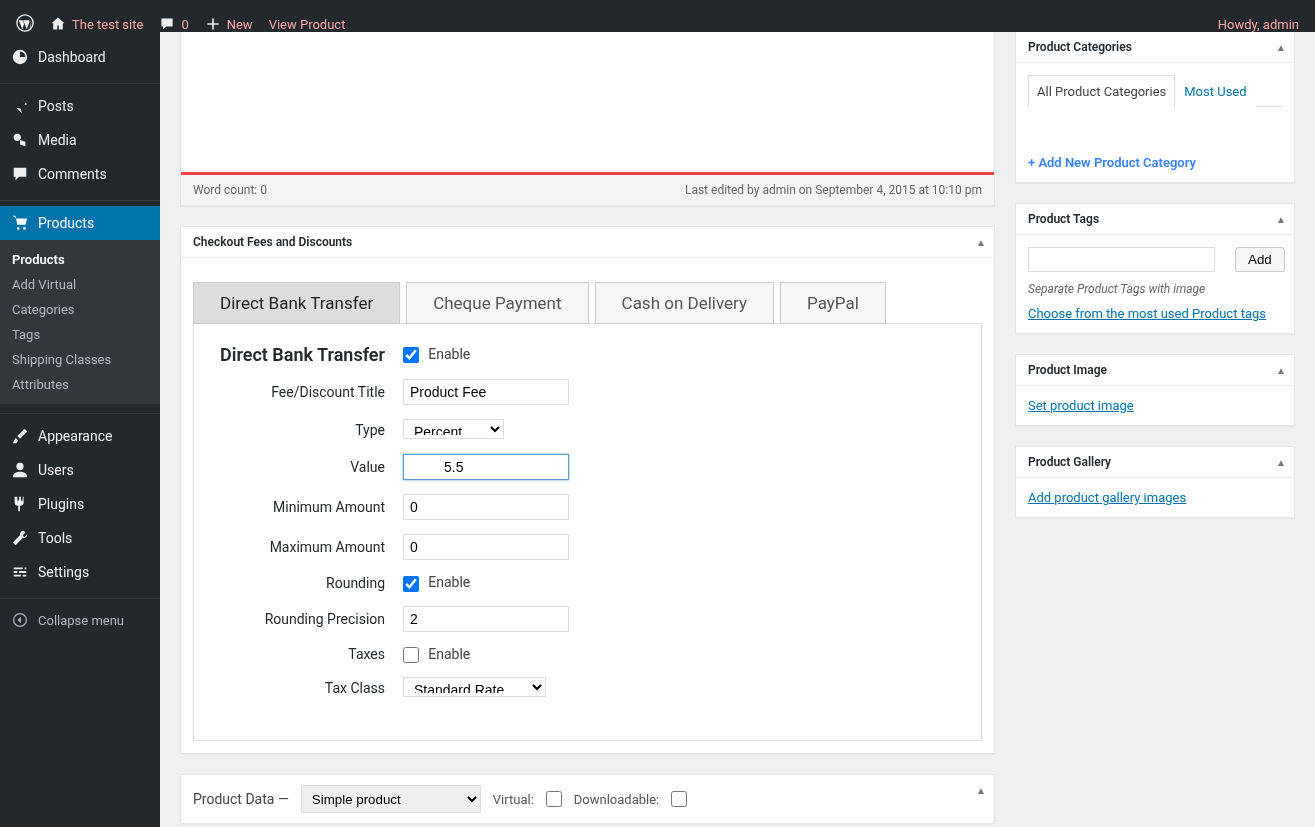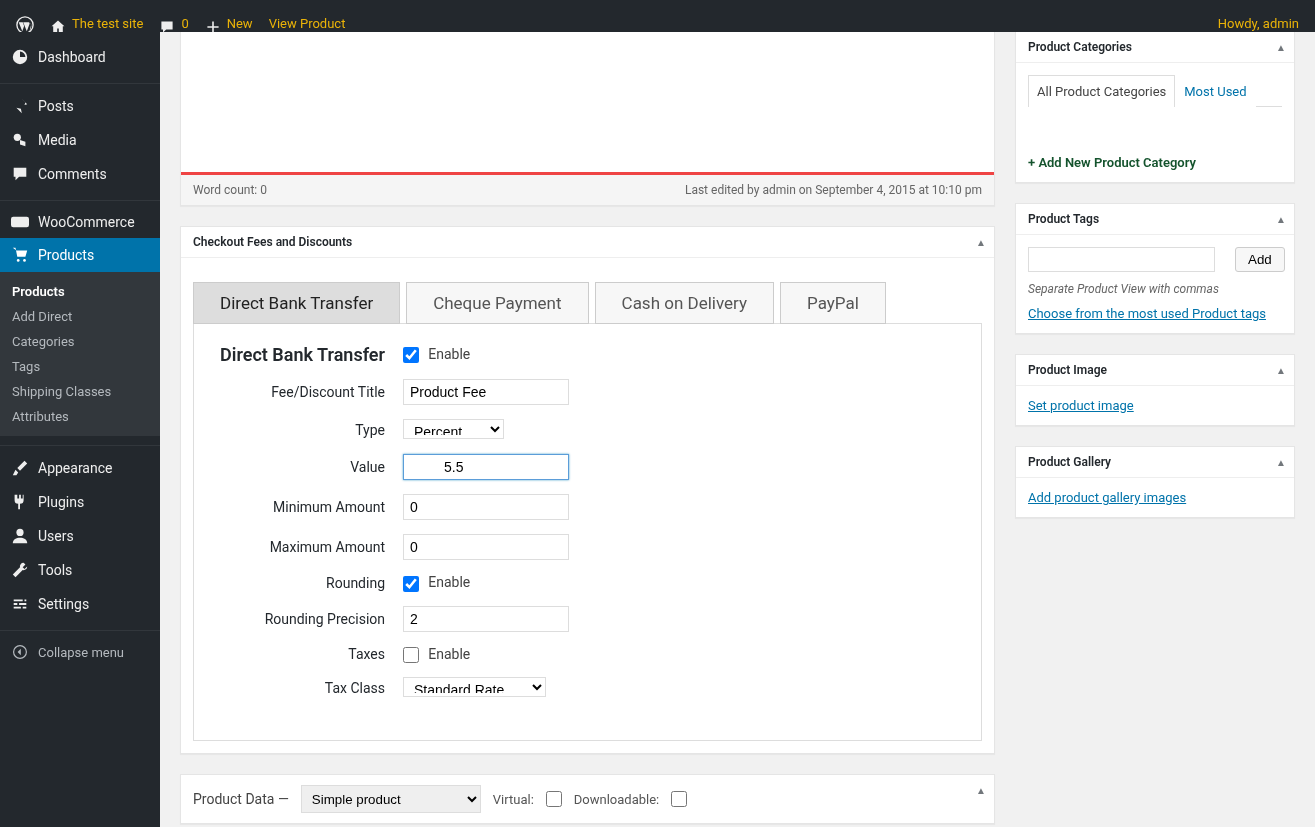--- a/index.html
+++ b/index.html
@@ -1,18 +1,18 @@
 <!DOCTYPE html>
 <html><head>
 <meta charset="utf-8">
 <style>
 * { box-sizing: border-box; margin: 0; padding: 0; }
 body { font-family: -apple-system, BlinkMacSystemFont, "Segoe UI", Roboto, sans-serif; font-size: 13px; color: #444; background: #f1f1f1; }
 .adminbar { background: #23282d; color: #eee; height: 32px; display: flex; align-items: center; padding: 0 8px; font-size: 13px; }
-.adminbar .ab-item { display: flex; align-items: flex-start; padding: 16px 8px; height: 32px; color: #eab308; cursor: pointer; }
+.adminbar .ab-item { display: flex; align-items: flex-end; padding: 0 8px; height: 32px; color: #fca5a5; cursor: pointer; }
 .adminbar .ab-icon { margin-right: 6px; font-size: 16px; }
 .adminbar .spacer { flex: 1; }
 .wrap { display: flex; }
 .sidebar { width: 160px; background: #23282d; min-height: 795px; }
 .menu-item { display: flex; align-items: center; padding: 8px 10px; color: #eee; cursor: pointer; font-size: 14px; }
 .menu-item.current { background: #0073aa; color: #fff; position: relative; }
 .menu-item.current::after { content: ''; position: absolute; right: -8px; top: 50%; margin-top: -8px; border: 8px solid transparent; border-right-color: #f1f1f1; }
 .menu-icon { width: 20px; margin-right: 8px; display: inline-flex; justify-content: center; }
 .separator { height: 5px; background: transparent; border-bottom: 1px solid #32373c; margin: 5px 0; }
 .submenu { background: #32373c; padding: 7px 0; }
@@ -38,21 +38,21 @@
 .fee-title { font-size: 18px; font-weight: 600; }
 .fee-control input[type=text], .fee-control input[type=number] { width: 166px; padding: 4px 6px; border: 1px solid #ddd; font-size: 14px; }
 .fee-control input[type=number].focused { border-color: #5b9dd9; box-shadow: 0 0 2px rgba(30,140,190,.8); padding-left: 40px; }
 .fee-control select { padding: 3px 24px 3px 6px; border: 1px solid #ddd; font-size: 14px; height: 20px; background: #fff; }
 .fee-control .cb-label { margin-left: 6px; font-size: 14px; }
 input[type=checkbox] { width: 16px; height: 16px; vertical-align: middle; }
 .cat-tabs { display: flex; border-bottom: 1px solid #ddd; margin-bottom: 8px; }
 .cat-tab { padding: 8px 8px; border: 1px solid #ddd; border-bottom: none; margin-bottom: -1px; background: #fff; cursor: pointer; font-size: 13px; }
 .cat-tab.inactive { border-color: transparent; color: #0073aa; }
 a.link { color: #0073aa; text-decoration: underline; cursor: pointer; }
-a.linklike { color: #14532d; text-decoration: none; font-weight: 600; cursor: pointer; }
+a.linklike { color: #3b82f6; text-decoration: none; font-weight: 600; cursor: pointer; }
 .tag-row { display: flex; gap: 20px; margin-bottom: 10px; border-radius: 6px; }
 .tag-row input { flex: 1; border: 1px solid #ddd; padding: 4px; }
 .tag-row button { padding: 4px 12px; border: 1px solid #ccc; background: #f7f7f7; cursor: pointer; border-radius: 3px; }
 .note { color: #666; font-style: italic; font-size: 12px; margin-bottom: 10px; }
 .product-data-head { padding: 10px 12px; display: flex; align-items: center; gap: 12px; font-size: 14px; }
 .product-data-head select { border: 1px solid #ddd; padding: 3px 20px 3px 6px; height: 28px; }
 .pdh-opt { font-size: 13px; color: #555; }
 svg { vertical-align: middle; }
 </style>
 </head>
@@ -123,71 +123,63 @@
     </div>
     <div class="menu-item">
       <span class="menu-icon">
           <svg width="18" height="18" viewBox="0 0 20 20" fill="currentColor">
             <path d="M3 3h14v10H9l-4 4v-4H3z"></path>
           </svg>
         </span>
       <span>Comments</span>
     </div>
     <div class="separator"></div>
-    <div class="menu-item">
-      <span class="menu-icon">
-          <svg width="18" height="12" viewBox="0 0 24 14" fill="currentColor">
-            <rect width="24" height="14" rx="3"></rect>
-          </svg>
-        </span>
-      <span>WooCommerce</span>
-    </div>
     <div class="menu-item current">
       <span class="menu-icon">
           <svg width="18" height="18" viewBox="0 0 20 20" fill="currentColor">
             <path d="M2 2h3l2 10h9l2-7H6"></path>
             <circle cx="8" cy="16" r="1.5"></circle>
             <circle cx="15" cy="16" r="1.5"></circle>
           </svg>
         </span>
       <span>Products</span>
     </div>
     <div class="submenu">
       <div class="submenu-item current">Products</div>
-      <div class="submenu-item">Add Direct</div>
+      <div class="submenu-item">Add Virtual</div>
       <div class="submenu-item">Categories</div>
       <div class="submenu-item">Tags</div>
       <div class="submenu-item">Shipping Classes</div>
       <div class="submenu-item">Attributes</div>
     </div>
     <div class="separator"></div>
     <div class="menu-item">
       <span class="menu-icon">
           <svg width="18" height="18" viewBox="0 0 20 20" fill="currentColor">
             <path d="M15 2l3 3-8 8-3-3zM5 12l3 3-2 3-4 0z"></path>
           </svg>
         </span>
       <span>Appearance</span>
     </div>
     <div class="menu-item">
       <span class="menu-icon">
           <svg width="18" height="18" viewBox="0 0 20 20" fill="currentColor">
-            <path d="M7 2v4h2V2h2v4h2V2h1v6a4 4 0 01-4 4v6H8v-6a4 4 0 01-4-4V2z"></path>
-          </svg>
-        </span>
-      <span>Plugins</span>
-    </div>
-    <div class="menu-item">
-      <span class="menu-icon">
-          <svg width="18" height="18" viewBox="0 0 20 20" fill="currentColor">
             <circle cx="10" cy="6" r="4"></circle>
             <path d="M2 18c0-4 4-6 8-6s8 2 8 6z"></path>
           </svg>
         </span>
       <span>Users</span>
+    </div>
+    <div class="menu-item">
+      <span class="menu-icon">
+          <svg width="18" height="18" viewBox="0 0 20 20" fill="currentColor">
+            <path d="M7 2v4h2V2h2v4h2V2h1v6a4 4 0 01-4 4v6H8v-6a4 4 0 01-4-4V2z"></path>
+          </svg>
+        </span>
+      <span>Plugins</span>
     </div>
     <div class="menu-item">
       <span class="menu-icon">
           <svg width="18" height="18" viewBox="0 0 20 20" fill="currentColor">
             <path d="M14 2a4 4 0 00-4 5l-8 8 3 3 8-8a4 4 0 005-4l-3 3-2-2 3-3z"></path>
           </svg>
         </span>
       <span>Tools</span>
     </div>
     <div class="menu-item">
@@ -315,21 +307,21 @@
         </div>
 
         <div class="postbox">
           <h2>Product Tags</h2>
           <span class="toggle">▲</span>
           <div class="inside">
             <div class="tag-row">
               <input type="text" style="">
               <button>Add</button>
             </div>
-            <div class="note">Separate Product View with commas</div>
+            <div class="note">Separate Product Tags with image</div>
             <a class="link">Choose from the most used Product tags</a>
           </div>
         </div>
 
         <div class="postbox">
           <h2>Product Image</h2>
           <span class="toggle">▲</span>
           <div class="inside">
             <a class="link">Set product image</a>
           </div>

